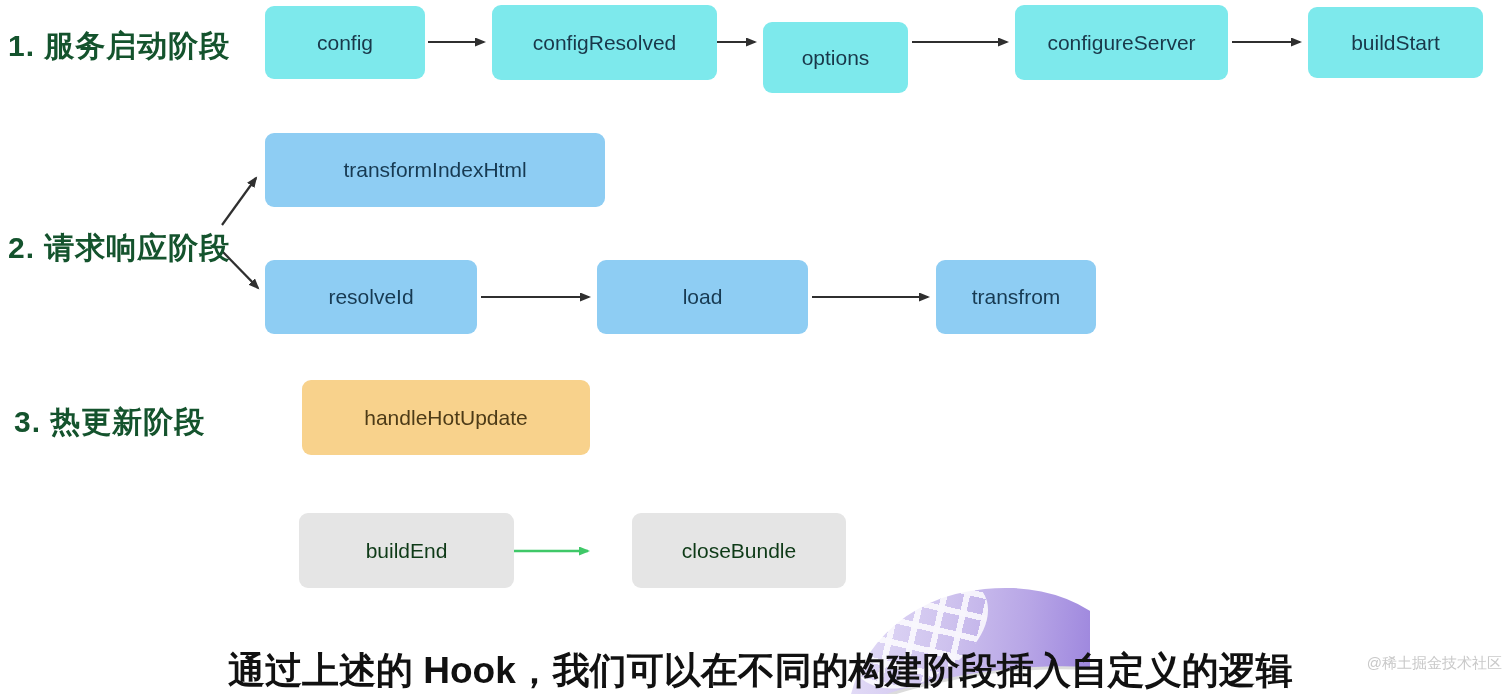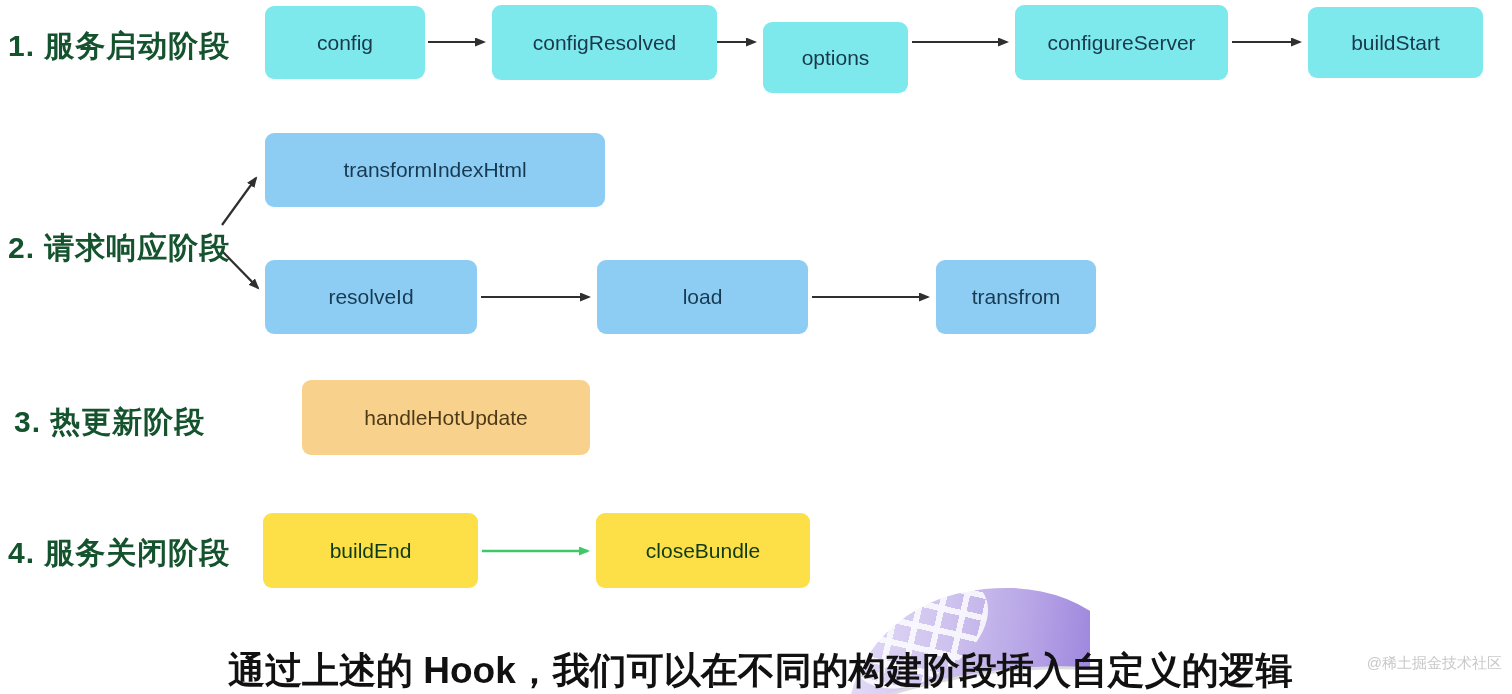--- a/index.html
+++ b/index.html
@@ -29,21 +29,21 @@
     display:flex;align-items:center;justify-content:center;
     border-radius:9px;
     font-size:21px;
     white-space:nowrap;
     z-index:2;
     text-align:right;
   }
   .node.cyan  {background:#7de9ec;color:#19384a;}
   .node.blue  {background:#8ecdf3;color:#173a52;}
   .node.orange{background:#f8d28c;color:#4d3b17;margin-left:37px;}
-  .node.green {background:#fde047;color:#0e3a17;}
+  .node.green {background:#e5e5e5;color:#0e3a17;margin-left:36px;}
 
   .caption{
     position:absolute;
     left:228px;top:646px;
     width:880px;
     text-align:center;
     font-size:37px;
     font-weight:600;
     color:#111111;
     z-index:3;
@@ -113,21 +113,20 @@
       <line x1="812" y1="297" x2="928" y2="297" marker-end="url(#ah)"></line>
     </g>
     <g stroke="#3fc868" stroke-width="2.5" fill="none">
       <line x1="482" y1="551" x2="588" y2="551" marker-end="url(#ahg)"></line>
     </g>
   </svg>
 
   <div class="stage-label" style="left:8px;top:26px">1. 服务启动阶段</div>
   <div class="stage-label" style="left:8px;top:228px">2. 请求响应阶段</div>
   <div class="stage-label" style="left:14px;top:402px">3. 热更新阶段</div>
-  <div class="stage-label" style="left:8px;top:533px">4. 服务关闭阶段</div>
 
   <div class="node cyan" style="left:265px;top:6px;width:160px;height:73px">config</div>
   <div class="node cyan" style="left:492px;top:5px;width:225px;height:75px">configResolved</div>
   <div class="node cyan" style="left:763px;top:22px;width:145px;height:71px">options</div>
   <div class="node cyan" style="left:1015px;top:5px;width:213px;height:75px">configureServer</div>
   <div class="node cyan" style="left:1308px;top:7px;width:175px;height:71px">buildStart</div>
 
   <div class="node blue" style="left:265px;top:133px;width:340px;height:74px">transformIndexHtml</div>
   <div class="node blue" style="left:265px;top:260px;width:212px;height:74px">resolveId</div>
   <div class="node blue" style="left:936px;top:260px;width:160px;height:74px">transfrom</div>

